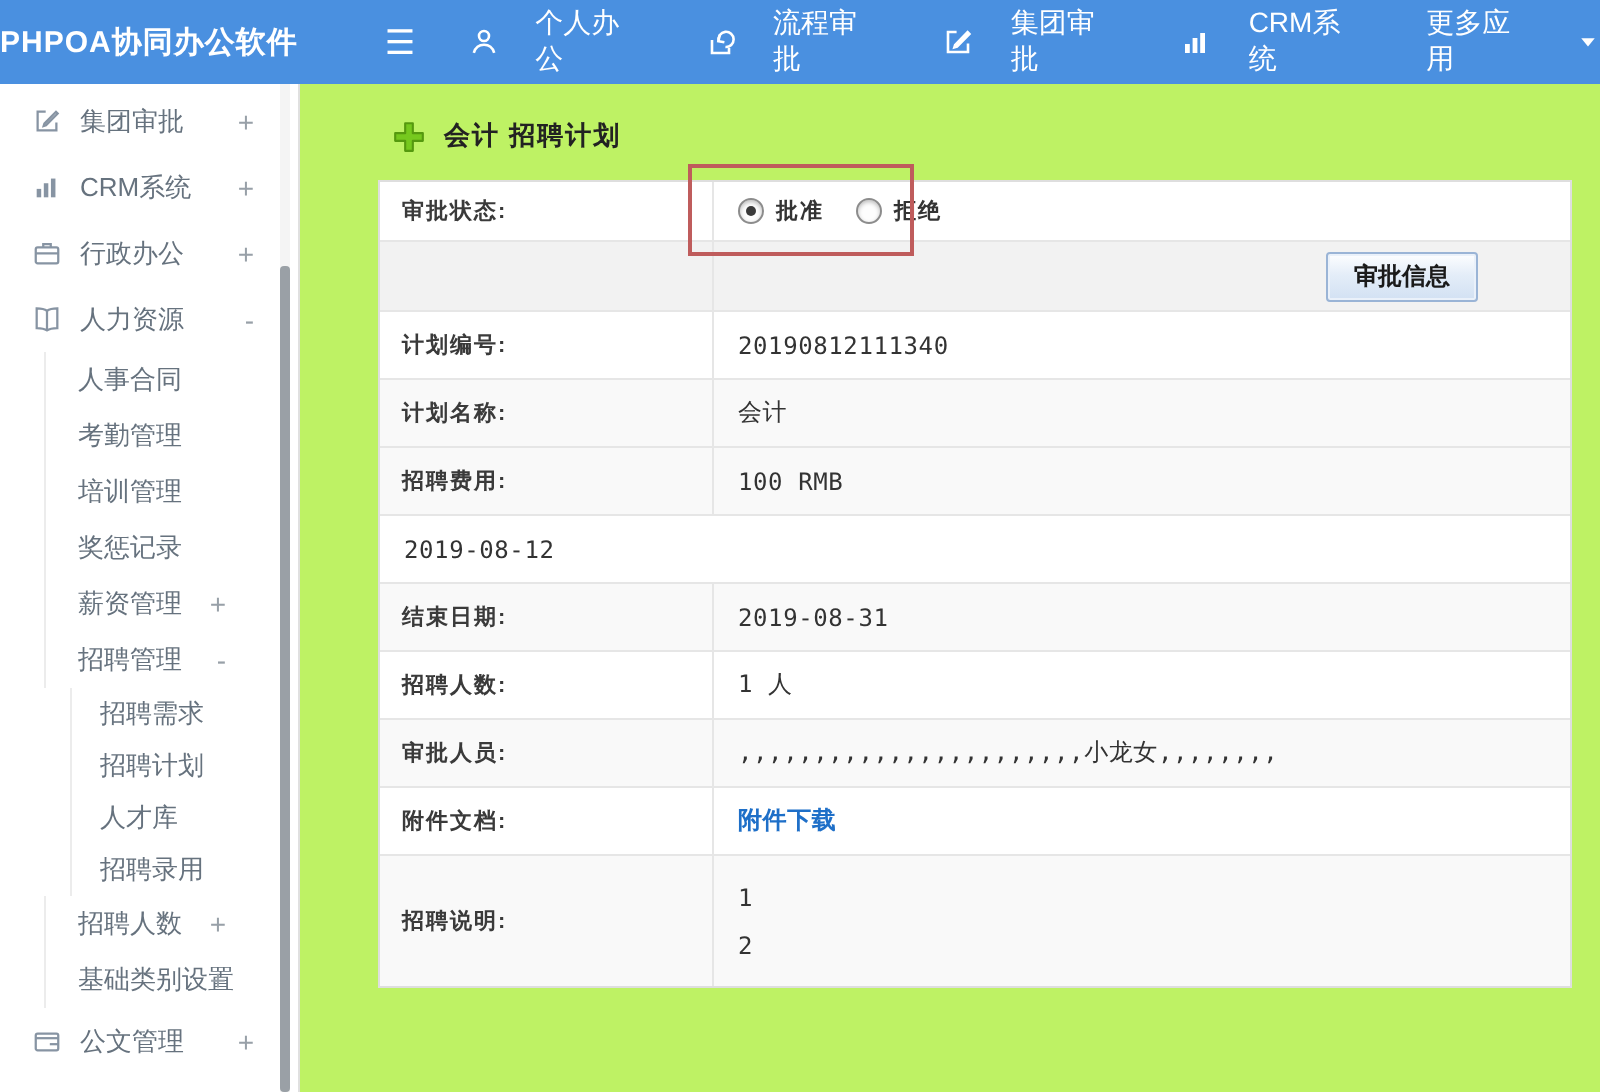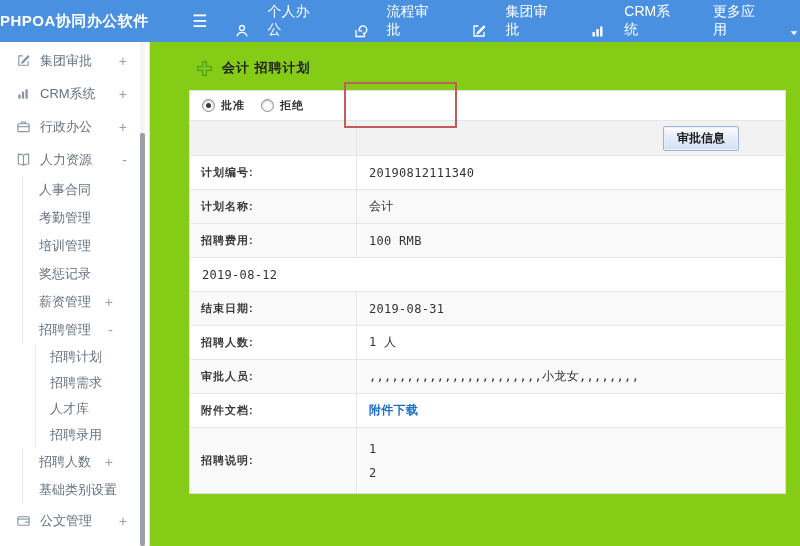--- a/index.html
+++ b/index.html
@@ -20,21 +20,21 @@
     display:flex;align-items:center;color:#fff;
   }
   .logo{
     width:172px;padding-left:0;
     font-size:15px;font-weight:bold;letter-spacing:.5px;white-space:nowrap;
   }
   .hamburger{
     font-size:17px;margin:0 26px 0 22px;cursor:pointer;line-height:1;
   }
   .topnav{display:flex;align-items:center;gap:30px;font-size:14px;}
-  .nav-item{display:flex;align-items:flex-end;gap:18px;cursor:pointer;color:#fff;}
+  .nav-item{display:flex;align-items:center;gap:18px;cursor:pointer;color:#fff;}
   .nav-item .n-icon{display:inline-flex;width:16px;height:16px;color:#fff;}
   .nav-item .n-icon svg{width:16px;height:16px;}
   .nav-item .n-caret{display:inline-flex;width:12px;height:12px;color:#fff;margin-left:2px;}
   .nav-item .n-caret svg{width:12px;height:12px;}
 
   
   .layout{display:flex;height:504px;}
   .sidebar{
     width:150px;background:#fff;border-right:1px solid #e0e0e0;
     position:relative;overflow:hidden;padding-top:2px;flex:none;
@@ -48,21 +48,21 @@
   .side-item.l2{height:26px;margin-left:35px;padding-left:14px;border-left:1px solid #ececec;}
   .s-icon{display:inline-flex;width:15px;height:15px;margin-right:9px;color:#8794a3;}
   .s-icon svg{width:15px;height:15px;}
   .expander{position:absolute;color:#98a0a8;font-size:14px;top:50%;transform:translateY(-50%);}
   .l0 > .expander{right:22px;}
   .l1 > .expander{right:36px;}
   .scroll-track{position:absolute;right:4px;top:0;bottom:0;width:5px;background:#f4f4f4;}
   .scroll-thumb{position:absolute;right:4px;top:91px;bottom:0;width:5px;background:#9aa0a6;border-radius:2px;}
 
   
-  .content{flex:1;position:relative;background:#84cc16;}
+  .content{flex:1;position:relative;background:#bef264;}
   .page-title{
     display:flex;align-items:center;gap:9px;
     padding:17px 0 13px 46px;font-size:13px;font-weight:bold;color:#222;
     letter-spacing:1px;
   }
   .plus{display:inline-flex;width:17px;height:17px;}
   .plus svg{width:17px;height:17px;}
 
   .detail-table{
     margin-left:39px;width:597px;background:#fff;
@@ -253,25 +253,25 @@
     <span class="s-label">薪资管理</span>
   <span class="expander">+</span>
           </div>
 
   <div class="side-item l1">
     <span class="s-label">招聘管理</span>
   <span class="expander">-</span>
           </div>
 
   <div class="side-item l2">
+    <span class="s-label">招聘需求</span>
+  </div>
+
+  <div class="side-item l2">
     <span class="s-label">招聘计划</span>
-  </div>
-
-  <div class="side-item l2">
-    <span class="s-label">招聘需求</span>
   </div>
 
   <div class="side-item l2">
     <span class="s-label">人才库</span>
   </div>
 
   <div class="side-item l2">
     <span class="s-label">招聘录用</span>
   </div>
 
@@ -313,20 +313,21 @@
           <svg viewBox="0 0 16 16">
               <path d="M6.2 1.5h3.6v4.7h4.7v3.6H9.8v4.7H6.2V9.8H1.5V6.2h4.7z" fill="#76c91e" stroke="#55990f" stroke-width="1" stroke-linejoin="round"></path>
             </svg>
         </span>
         <span>会计 招聘计划</span>
       </div>
 
       <div class="detail-table">
 
         <div class="row approval-row">
+          <div class="cell-label">审批状态:</div>
           <div class="cell-value">
             <span class="radio-group">
               <span class="radio sel" id="radio-0"></span>
               <span class="radio-label">批准</span>
             </span>
             <span class="radio-group">
               <span class="radio" id="radio-1"></span>
               <span class="radio-label">拒绝</span>
             </span>
           </div>

